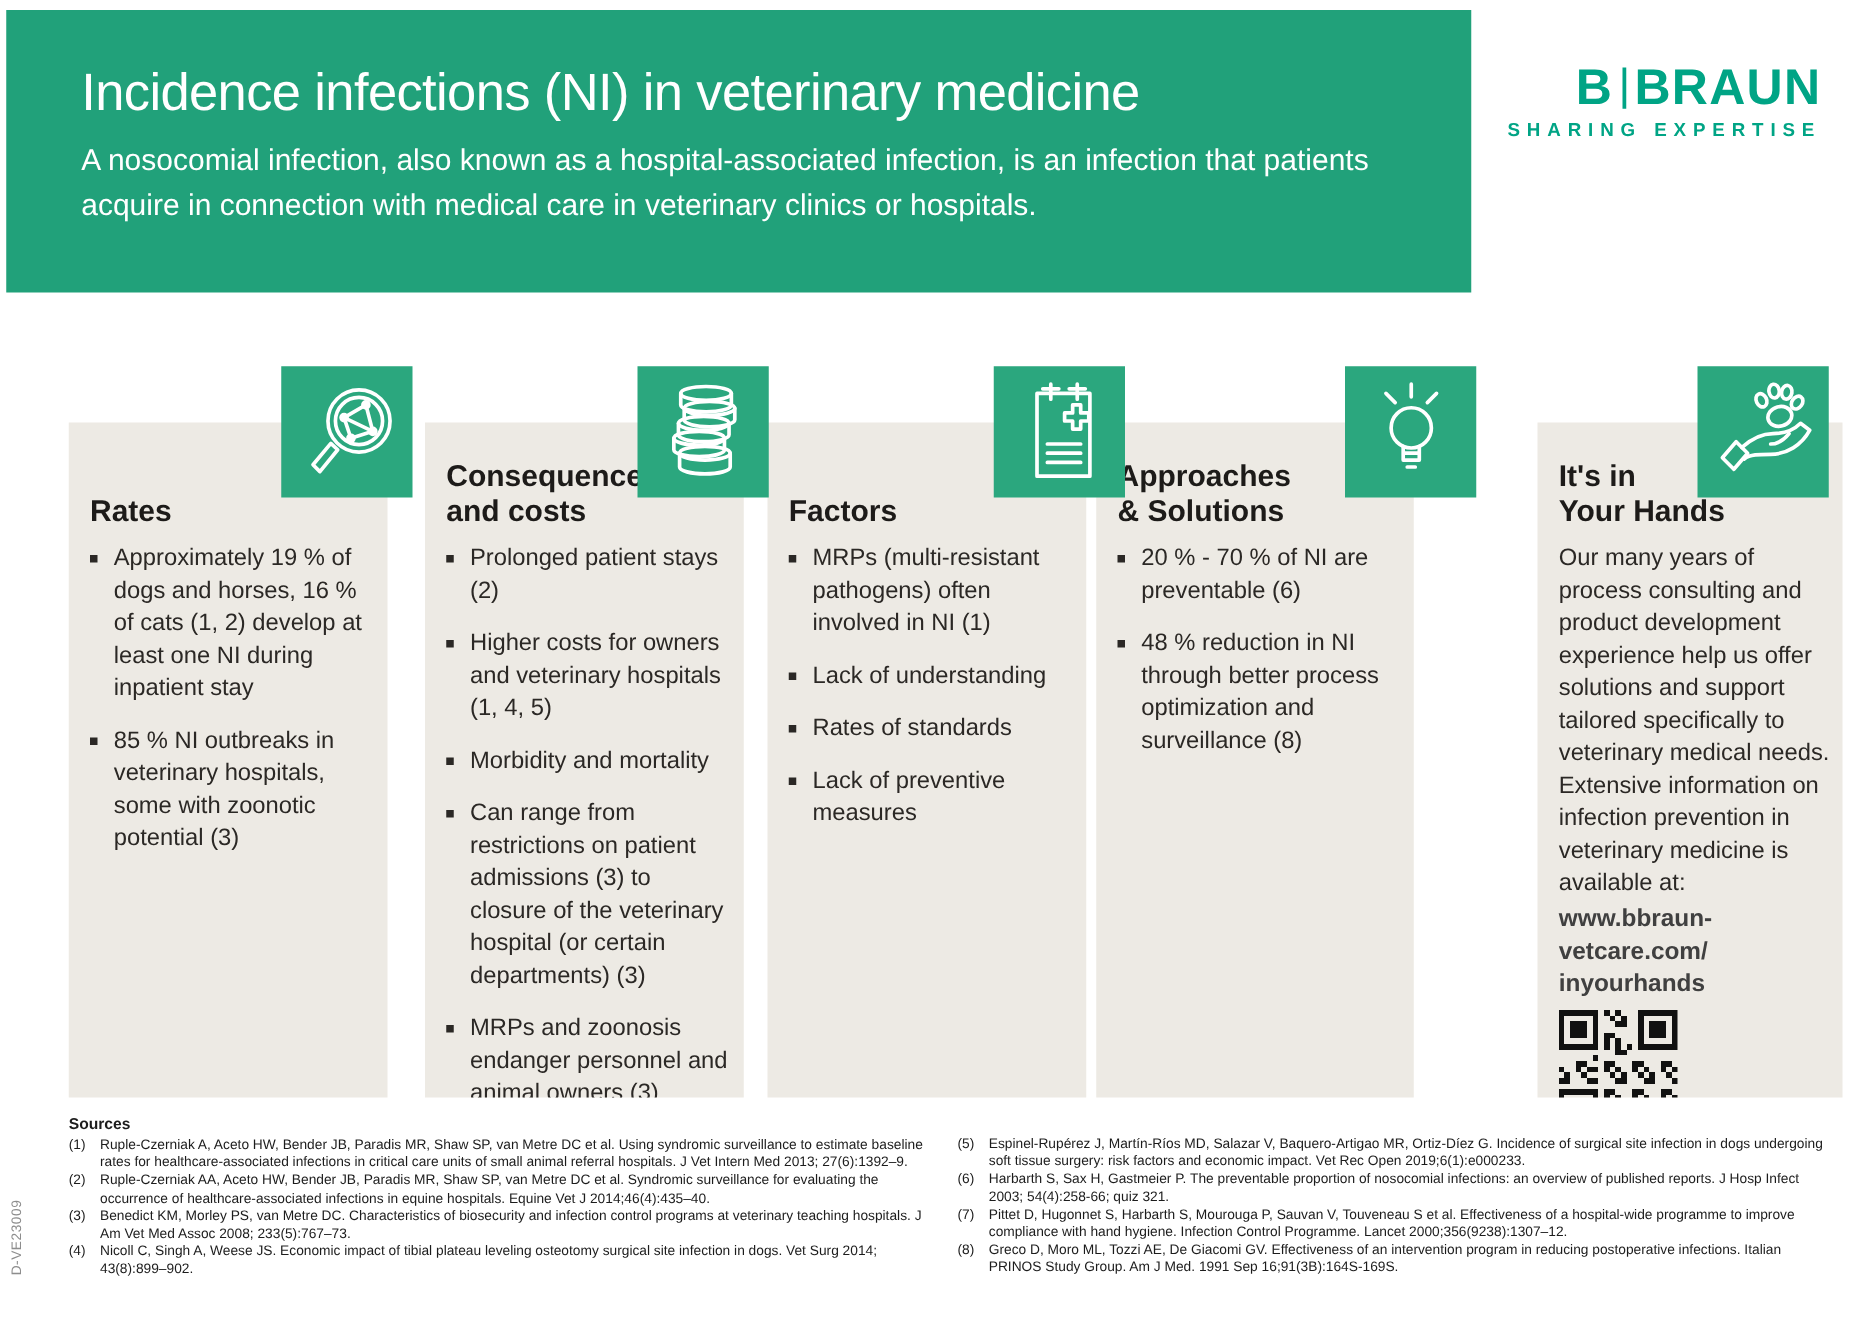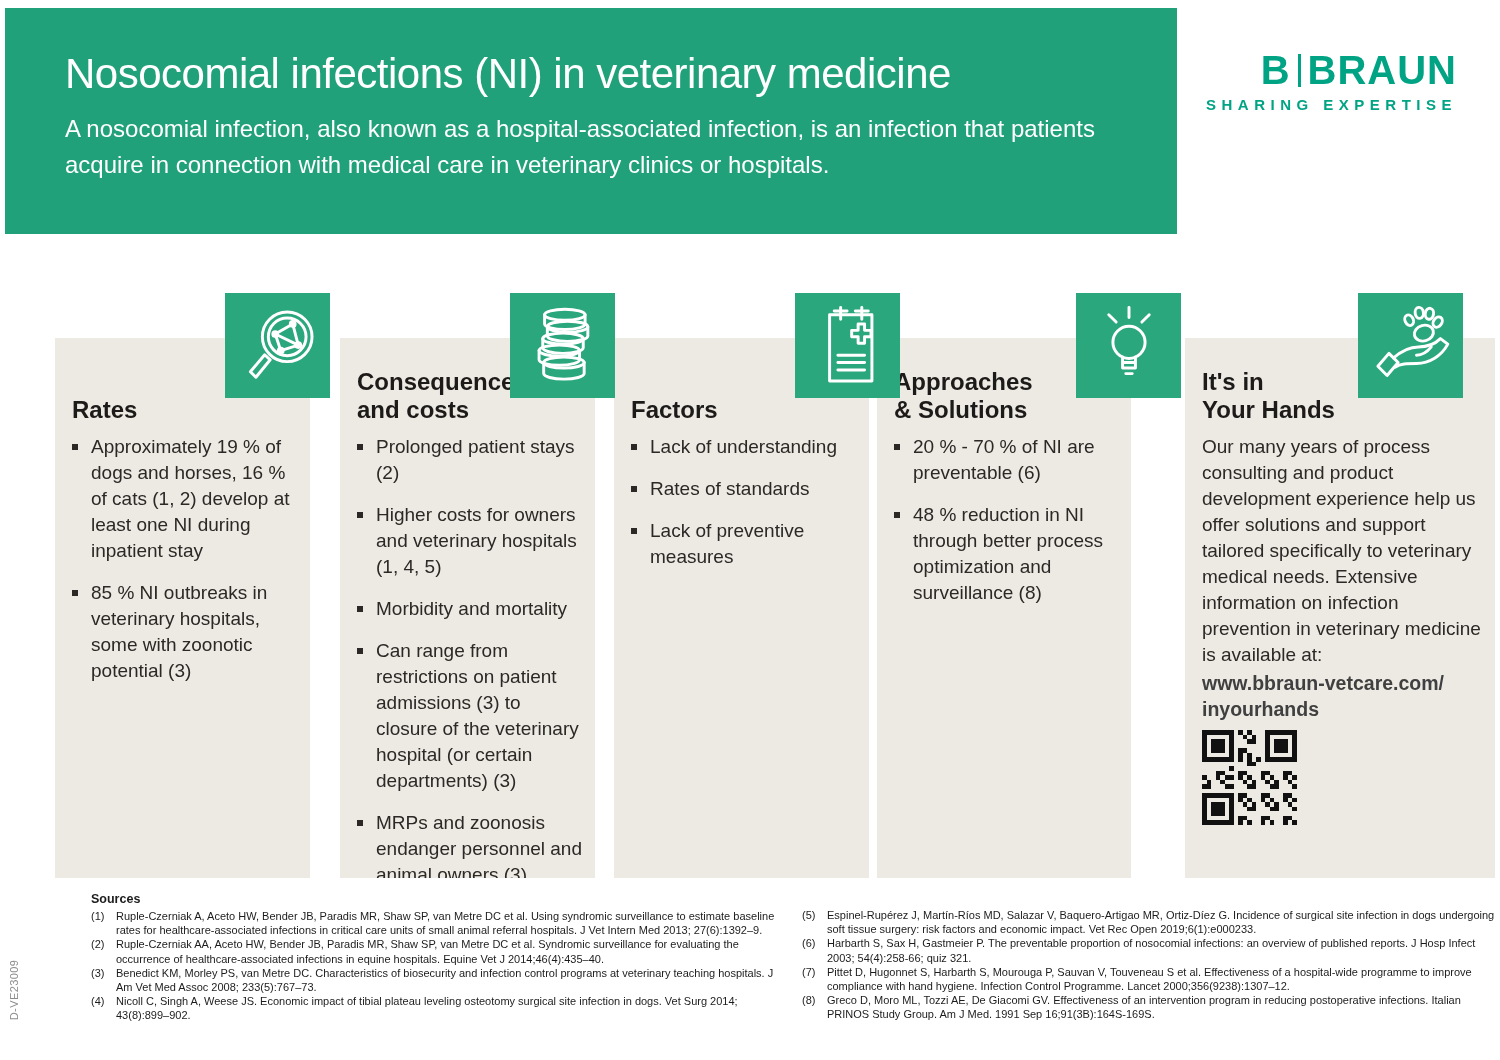--- a/index.html
+++ b/index.html
@@ -25,50 +25,50 @@
 
   
   .iconbox{position:absolute; top:293px; width:105px; height:105px; background:var(--icon_green); z-index:2;
            display:flex; align-items:center; justify-content:center;}
   #i1{left:225px} #i2{left:510px} #i3{left:795px} #i4{left:1076px} #i5{left:1358px}
   .iconbox svg{width:92px; height:92px; stroke:#fff; fill:none; stroke-width:3.2; stroke-linecap:round; stroke-linejoin:round;}
 
   
   .panel{position:absolute; top:338px; height:540px; background:var(--panel_bg); z-index:1; overflow:hidden;}
   #p1{left:55px; width:255px} #p2{left:340px; width:255px} #p3{left:614px; width:255px}
-  #p4{left:877px; width:254px} #p5{left:1185px; width:310px}
+  #p4{left:877px; width:254px} #p5{left:1230px; width:244px}
   .ph{height:64px; margin:22px 16px 10px 17px; display:flex; align-items:flex-end;
       font-size:24px; line-height:28px; font-weight:700; color:#1D1B19; white-space:pre-line; max-width:170px;}
   .blist{list-style:none; margin:8px 12px 0 15px;}
   .blist li{display:flex; margin-bottom:16px; font-size:19px; line-height:26px; color:var(--text_dark);}
   .sq{flex:none; width:6px; height:6px; background:var(--text_dark); margin:10px 13px 0 2px;}
   .p5text{margin:8px 10px 0 17px; font-size:19px; line-height:26px; color:var(--text_dark);}
   .p5link{margin:2px 10px 0 17px; font-size:19.5px; line-height:26px; font-weight:700; color:#404040; white-space:pre-line; cursor:pointer;}
   .qr{display:block; margin:8px 0 0 17px; width:95px; height:95px; fill:#111; shape-rendering:crispEdges;}
 
   
-  .sources{position:absolute; left:55px; top:892px; width:1408px; display:flex; gap:14px; color:#1C1C1C;margin-left:36px;}
+  .sources{position:absolute; left:55px; top:892px; width:1408px; display:flex; gap:14px; color:#1C1C1C;}
   .src-col{width:697px;}
   .src-col.right{margin-top:16px;}
   .src-head{font-size:12.5px; font-weight:700; margin-bottom:3px;}
   .ref{display:flex; font-size:11px; line-height:14.2px;}
   .ref .num{flex:none; width:25px;}
   .ref .txt{flex:1;}
 
   
   .doccode{position:absolute; left:-26px; top:984px; width:80px; text-align:center;
            transform:rotate(-90deg); font-size:11px; letter-spacing:0.4px; color:var(--code_gray);}
 </style>
 </head>
 <body>
 
 <div class="page">
 
   <header class="hero">
-    <h1>Nosocomial infections (NI) in veterinary medicine</h1>
+    <h1>Incidence infections (NI) in veterinary medicine</h1>
     <p>A nosocomial infection, also known as a hospital-associated infection, is an infection that patients acquire in connection with medical care in veterinary clinics or hospitals.</p>
   </header>
 
   <div class="logo">
     <div class="logo-row">
       <span>B</span>
       <span class="logo-bar"></span>
       <span>BRAUN</span>
     </div>
     <div class="logo-tagline">SHARING EXPERTISE</div>
@@ -166,20 +166,24 @@
       <li>
           <span class="sq"></span>
           <span>MRPs and zoonosis endanger personnel and animal owners (3)</span>
         </li>
     </ul>
   </section>
 
   <section class="panel" id="p3">
     <h2 class="ph">Factors</h2>
     <ul class="blist">
+      <li>
+          <span class="sq"></span>
+          <span>MRPs (multi-resistant pathogens) often involved in NI (1)</span>
+        </li>
       <li>
           <span class="sq"></span>
           <span>Lack of understanding</span>
         </li>
       <li>
           <span class="sq"></span>
           <span>Rates of standards</span>
         </li>
       <li>
           <span class="sq"></span>

